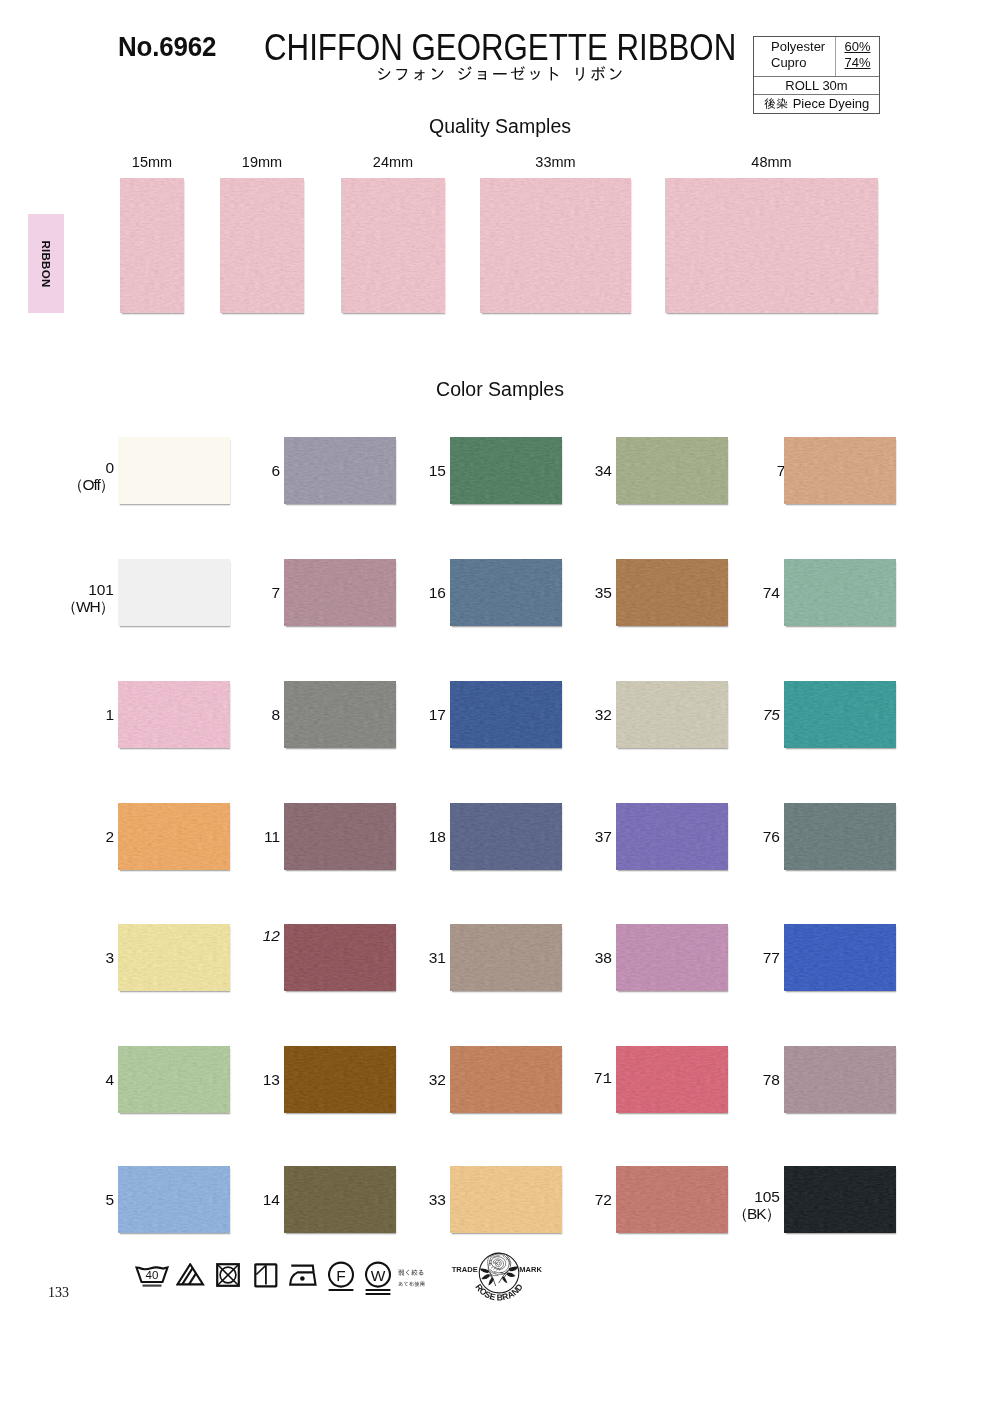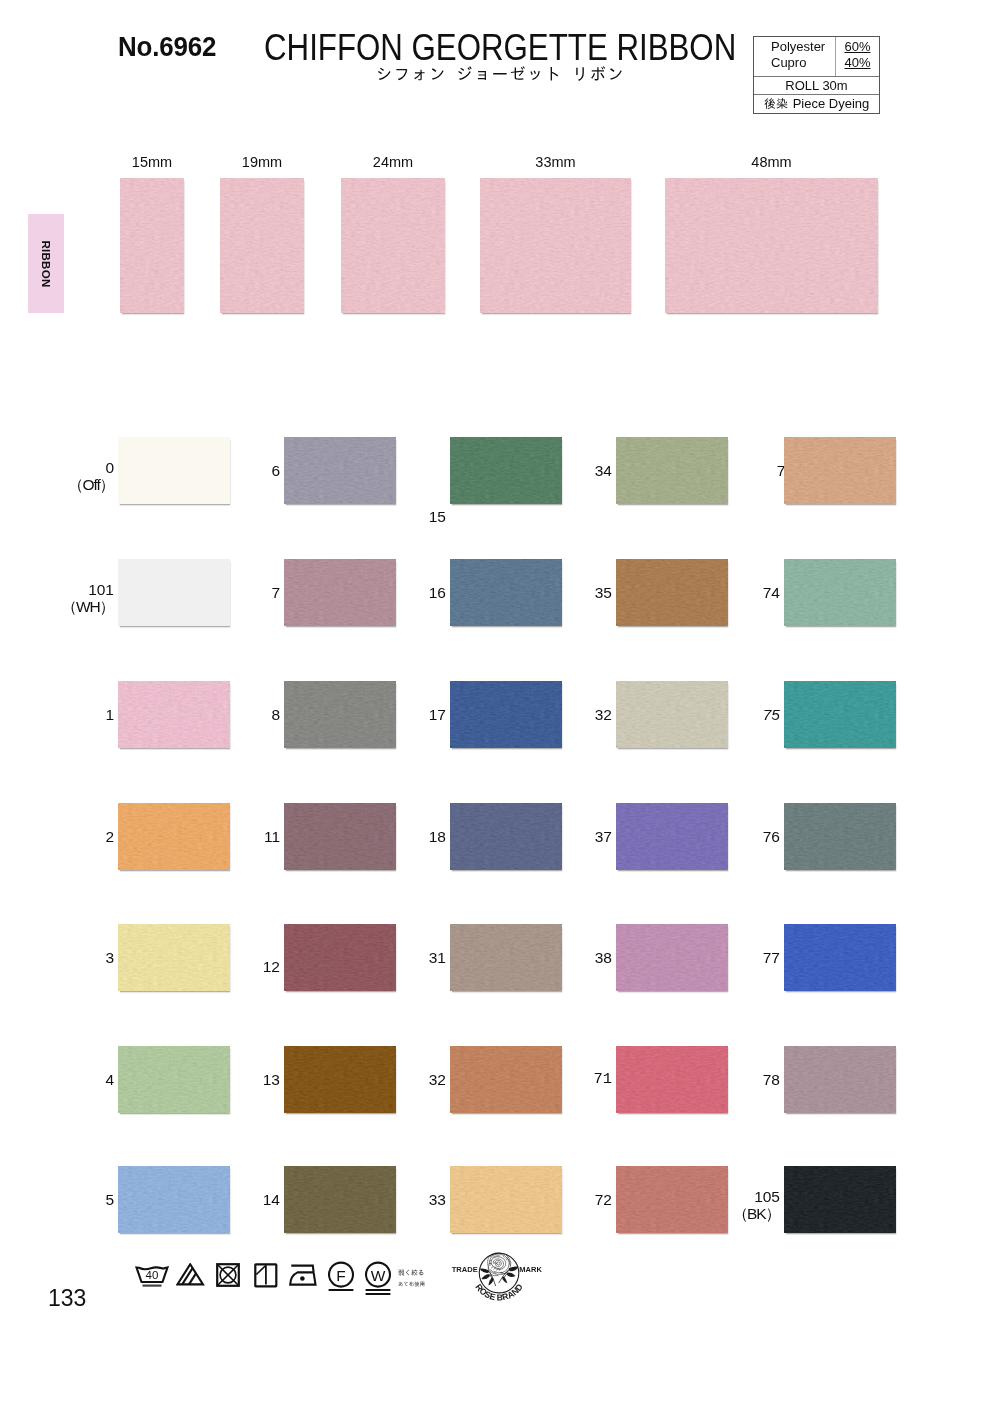--- a/index.html
+++ b/index.html
@@ -48,21 +48,21 @@
   .swatch::after {
     content:""; position:absolute; left:0; top:0; right:0; bottom:0; pointer-events:none; z-index:2;
     background-image:
       repeating-linear-gradient(0deg,  rgba(255,255,255,0.10) 0px, rgba(255,255,255,0.10) 0.5px, rgba(0,0,0,0.030) 0.5px, rgba(0,0,0,0.030) 1.0px),
       repeating-linear-gradient(90deg, rgba(255,255,255,0.075) 0px, rgba(255,255,255,0.075) 0.5px, rgba(0,0,0,0.022) 0.5px, rgba(0,0,0,0.022) 1.0px);
   }
   .swatch.flat::after { opacity:0.25; }
 
   #care-row { left:134px; top:1261px; width:420px; height:40px; }
   .care-ico { position:absolute; }
-  #page-number { left:48px; top:1285px; font-size:23px; }
+  #page-number { left:48px; top:1285px; font-size:14px;font-family:Liberation Serif, serif; }
 </style>
 </head>
 <body>
 
 <svg width="0" height="0" style="position:absolute" aria-hidden="true">
   <defs>
     <filter id="fabric-noise" x="0" y="0" width="100%" height="100%" color-interpolation-filters="sRGB">
       <feTurbulence type="fractalNoise" baseFrequency="0.20 0.60" numOctaves="5" seed="11" result="n"></feTurbulence>
       <feColorMatrix in="n" type="matrix" values="0.33 0.33 0.33 0 0
                 0.33 0.33 0.33 0 0
@@ -87,35 +87,36 @@
     </svg>
 
   <div class="abs" id="spec-table">
     <div class="spec-top">
       <div class="spec-mat">
         <div class="spec-line" style="padding-top:2px">Polyester</div>
         <div class="spec-line">Cupro</div>
       </div>
       <div class="spec-pct">
         <div class="spec-line" style="padding-top:2px">60%</div>
-        <div class="spec-line">40%</div>
+        <div class="spec-line">74%</div>
       </div>
     </div>
     <div class="spec-row spec-row-border">ROLL 30m</div>
     <div class="spec-row">
       <svg width="24.0" height="14" viewBox="0 -12 24.0 14" style="vertical-align:-2px">
         <path d="M6.21 -4.64Q5.97 -4.63 4.29 -4.55L3.98 -5.36Q4.92 -5.36 5.29 -5.37L5.94 -5.40L6.54 -5.99Q5.42 -7.21 4.45 -7.95L5.06 -8.55Q5.40 -8.27 5.81 -7.86Q6.68 -8.96 7.18 -9.93L7.99 -9.52Q7.22 -8.31 6.31 -7.34Q6.63 -7.02 7.07 -6.52Q8.19 -7.71 8.92 -8.71L9.71 -8.23Q8.48 -6.74 6.97 -5.42L8.47 -5.48Q9.42 -5.53 9.74 -5.55Q9.33 -6.22 8.89 -6.73L9.57 -7.11Q10.51 -5.99 11.20 -4.72L10.44 -4.24Q10.30 -4.55 10.09 -4.95Q10.05 -4.93 9.96 -4.93Q9.86 -4.92 9.81 -4.92Q8.89 -4.81 7.14 -4.71Q6.99 -4.38 6.66 -3.83H9.47L9.97 -3.36Q9.33 -2.10 8.33 -1.18Q9.50 -0.48 11.22 -0.05L10.62 0.79Q8.88 0.20 7.71 -0.63Q6.32 0.42 4.11 1.00L3.56 0.22Q5.64 -0.12 7.08 -1.11Q6.25 -1.82 5.72 -2.54Q4.99 -1.69 4.24 -1.17L3.67 -1.76Q5.32 -2.92 6.21 -4.64ZM7.71 -1.62Q8.49 -2.33 8.87 -3.11H6.23Q6.77 -2.37 7.71 -1.62ZM2.98 -5.16V0.84H2.15V-4.14Q1.63 -3.55 1.03 -3.03L0.47 -3.65Q2.28 -5.26 3.38 -7.38L4.14 -7.01Q3.57 -5.98 2.98 -5.16ZM0.55 -6.97Q2.27 -8.21 3.12 -9.77L3.90 -9.37Q2.77 -7.54 1.10 -6.32Z M18.39 -2.61V0.84H17.54V-2.54Q16.17 -0.60 13.19 0.55L12.58 -0.18Q15.30 -1.08 16.89 -2.83H12.75V-3.59H17.54V-4.71H18.39V-3.59H23.25V-2.83H19.12Q20.58 -1.37 23.38 -0.43L22.84 0.35Q19.85 -0.86 18.39 -2.61ZM19.04 -8.51H20.94V-5.69Q20.94 -5.44 21.02 -5.37Q21.11 -5.29 21.48 -5.29Q22.01 -5.29 22.07 -5.51Q22.15 -5.76 22.17 -6.42L22.18 -6.56L22.99 -6.30Q22.94 -5.17 22.78 -4.90Q22.56 -4.52 21.38 -4.52Q20.61 -4.52 20.36 -4.69Q20.15 -4.85 20.15 -5.27V-7.80H18.97Q18.97 -7.72 18.96 -7.65Q18.84 -5.48 16.63 -4.24L16.03 -4.87Q17.53 -5.59 17.94 -6.71Q18.12 -7.16 18.18 -7.76H16.41V-8.47H18.22V-9.96H19.04ZM15.24 -7.87Q14.53 -8.51 13.75 -8.99L14.24 -9.55Q14.78 -9.25 15.79 -8.48ZM13.15 -4.57Q14.78 -5.55 15.98 -6.86L16.41 -6.24Q15.36 -5.08 13.68 -3.90ZM14.55 -6.28Q14.00 -6.80 13.00 -7.42L13.48 -7.99Q14.14 -7.65 15.08 -6.90Z" fill="#111"></path>
       </svg><span style="padding-left:5px">Piece Dyeing</span>
     </div>
   </div>
 
   <div class="abs" id="side-tab" style="background: rgb(240, 209, 229);">
     <span class="lbl">RIBBON</span>
   </div>
 
+  <div class="abs sec-heading" id="quality-heading">Quality Samples</div>
   <div id="quality-samples">
       <div class="qs-label" style="left: 120px; width: 64px;">15mm</div>
       <div class="qs-sw swatch" style="left: 120px; width: 64px; background: rgb(255, 206, 215);">
         <svg class="noise" preserveAspectRatio="none">
           <rect width="100%" height="100%" filter="url(#fabric-noise)"></rect>
         </svg>
       </div>
       <div class="qs-label" style="left: 220px; width: 84px;">19mm</div>
       <div class="qs-sw swatch" style="left: 220px; width: 84px; background: rgb(255, 206, 215);">
         <svg class="noise" preserveAspectRatio="none">
@@ -135,20 +136,21 @@
         </svg>
       </div>
       <div class="qs-label" style="left: 665px; width: 213px;">48mm</div>
       <div class="qs-sw swatch" style="left: 665px; width: 213px; background: rgb(255, 206, 215);">
         <svg class="noise" preserveAspectRatio="none">
           <rect width="100%" height="100%" filter="url(#fabric-noise)"></rect>
         </svg>
       </div>
     </div>
 
+  <div class="abs sec-heading" id="color-heading">Color Samples</div>
   <div id="color-samples">
       <div class="cs-code" style="left: 49px; width: 65px; top: 459px;">
         <div>0</div>
         <div class="sub">（Off）</div>
       </div>
       <div class="cs-sw swatch flat" style="left: 118px; top: 437px; background: rgb(254, 252, 242);"></div>
       <div class="cs-code" style="left: 49px; width: 65px; top: 581px;">
         <div>101</div>
         <div class="sub">（WH）</div>
       </div>
@@ -218,21 +220,21 @@
         </svg>
       </div>
       <div class="cs-code" style="left: 215px; width: 65px; top: 828px;">
         <div>11</div>
       </div>
       <div class="cs-sw swatch" style="left: 284px; top: 803px; background: rgb(144, 110, 118);">
         <svg class="noise" preserveAspectRatio="none">
           <rect width="100%" height="100%" filter="url(#fabric-noise)"></rect>
         </svg>
       </div>
-      <div class="cs-code" style="left: 215px; width: 65px; top: 958px;">
+      <div class="cs-code" style="left: 215px; width: 65px; top: 927px; font-style: italic;">
         <div>12</div>
       </div>
       <div class="cs-sw swatch" style="left: 284px; top: 924px; background: rgb(151, 86, 93);">
         <svg class="noise" preserveAspectRatio="none">
           <rect width="100%" height="100%" filter="url(#fabric-noise)"></rect>
         </svg>
       </div>
       <div class="cs-code" style="left: 215px; width: 65px; top: 1071px;">
         <div>13</div>
       </div>
@@ -242,21 +244,21 @@
         </svg>
       </div>
       <div class="cs-code" style="left: 215px; width: 65px; top: 1191px;">
         <div>14</div>
       </div>
       <div class="cs-sw swatch" style="left: 284px; top: 1166px; background: rgb(114, 102, 65);">
         <svg class="noise" preserveAspectRatio="none">
           <rect width="100%" height="100%" filter="url(#fabric-noise)"></rect>
         </svg>
       </div>
-      <div class="cs-code" style="left: 381px; width: 65px; top: 462px; margin-top: 46px;">
+      <div class="cs-code" style="left: 381px; width: 65px; top: 462px;">
         <div>15</div>
       </div>
       <div class="cs-sw swatch" style="left: 450px; top: 437px; background: rgb(84, 132, 100);">
         <svg class="noise" preserveAspectRatio="none">
           <rect width="100%" height="100%" filter="url(#fabric-noise)"></rect>
         </svg>
       </div>
       <div class="cs-code" style="left: 381px; width: 65px; top: 584px;">
         <div>16</div>
       </div>

